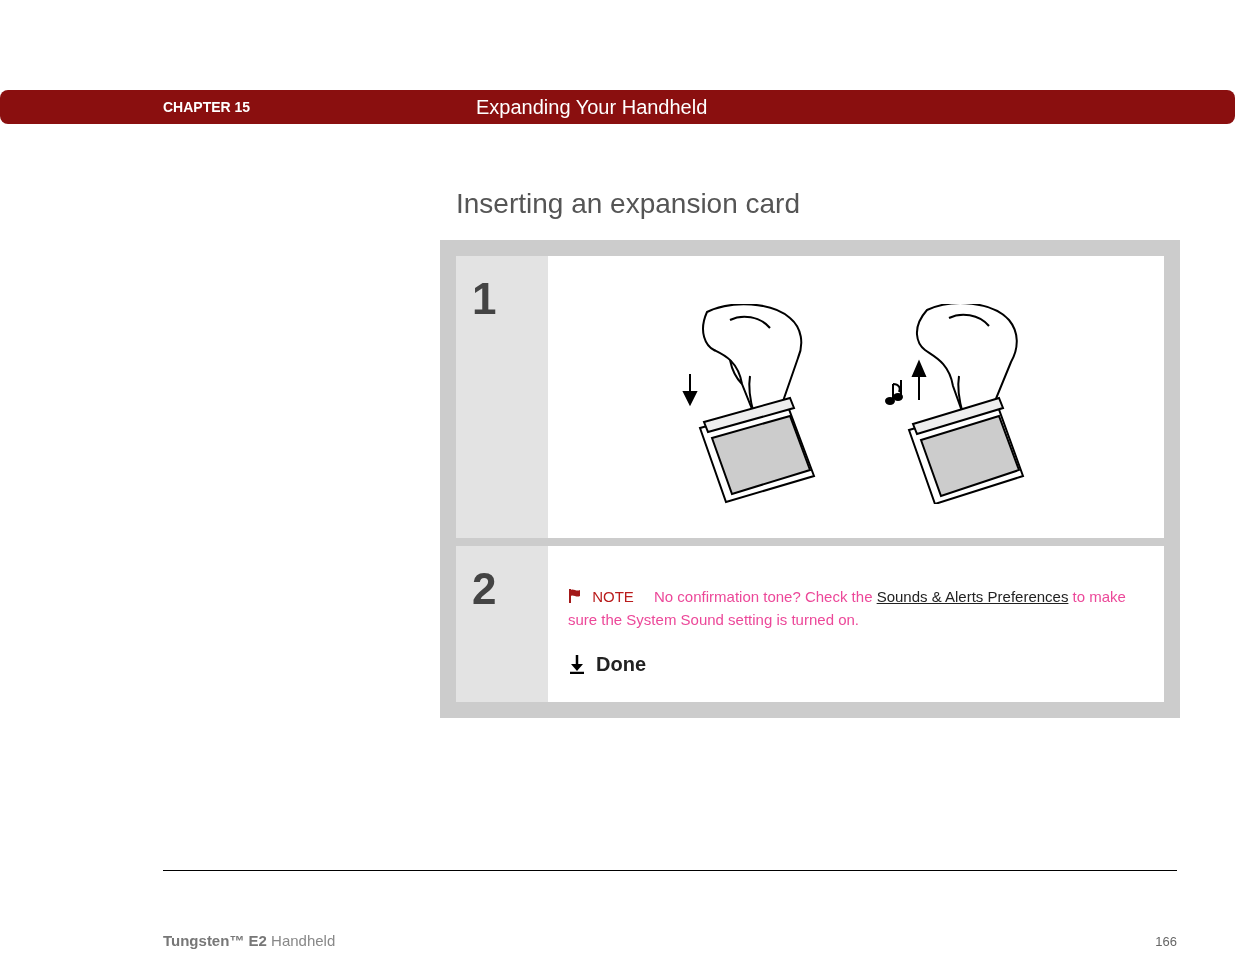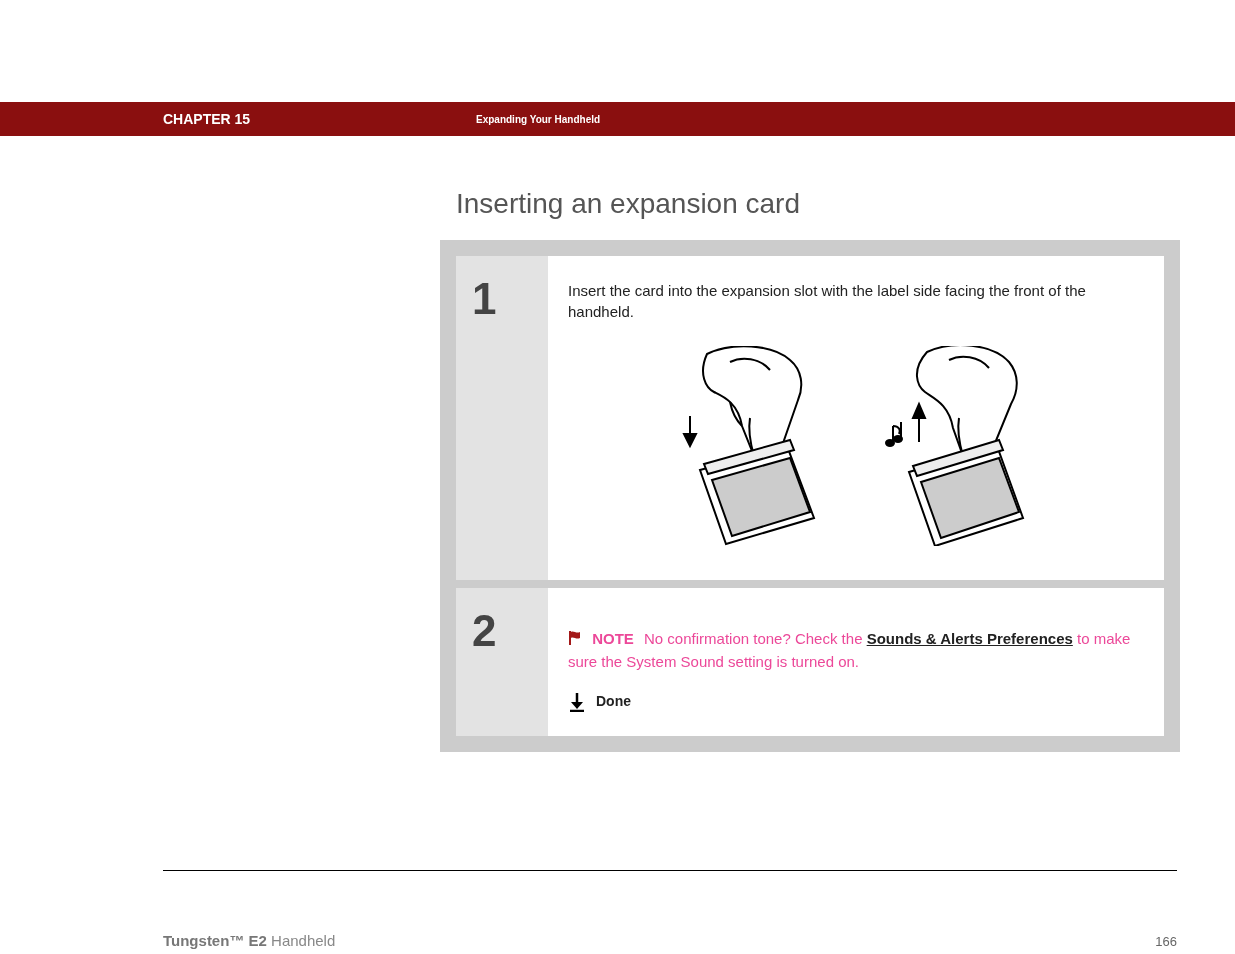--- a/index.html
+++ b/index.html
@@ -6,40 +6,41 @@
   body {
     font-family: Arial, Helvetica, sans-serif;
     background: #fff;
     width: 1235px;
     height: 954px;
     position: relative;
     color: #000;
   }
   .header-bar {
     position: absolute;
-    top: 102px;
+    top: 90px;
     left: 0;
     width: 100%;
     height: 34px;
     background: #8a0f0f;
     color: #fff;
     display: flex;
     align-items: center;
+    border-radius: 8px;
   }
   .header-bar .chapter {
     position: absolute;
     left: 163px;
     font-weight: bold;
     font-size: 14px;
   }
   .header-bar .title {
     position: absolute;
     left: 456px;
-    font-weight: bold;
-    font-size: 10px;
+    font-weight: normal;
+    font-size: 20px;
     padding-left: 20px;
   }
   .section-title {
     position: absolute;
     left: 456px;
     top: 188px;
     font-size: 28px;
     color: #555;
     font-weight: normal;
   }
@@ -82,39 +83,39 @@
   .illustration svg { display: block; }
   .note-row {
     margin-top: 16px;
   }
   .note-flag {
     display: inline-block;
     vertical-align: middle;
     margin-right: 4px;
   }
   .note-label {
-    color: #ec4899;
-    font-weight: bold;
-    margin-right: 6px;
+    color: #b91c1c;
+    font-weight: normal;
+    margin-right: 16px;
   }
   .note-text { color: #ec4899; }
   .link {
-    font-weight: bold;
+    font-weight: normal;
     text-decoration: underline;
     color: #222;
     cursor: pointer;
   }
   .done-row {
     margin-top: 20px;
     display: flex;
     align-items: center;
     gap: 10px;
   }
   .done-icon svg { display: block; }
-  .done-label { font-weight: bold; font-size: 14px; }
+  .done-label { font-weight: bold; font-size: 20px; }
   .footer-rule {
     position: absolute;
     left: 163px;
     right: 58px;
     top: 870px;
     border-top: 1px solid #000;
   }
   .footer {
     position: absolute;
     left: 163px;
@@ -137,21 +138,20 @@
   <div class="title">Expanding Your Handheld</div>
 </div>
 
 <h1 class="section-title">Inserting an expansion card</h1>
 
 <div class="steps-container">
 
   <div class="step">
     <div class="step-number">1</div>
     <div class="step-body">
-      <div>Insert the card into the expansion slot with the label side facing the front of the handheld.</div>
       <div class="illustration">
 
         <svg width="175" height="200" viewBox="0 0 175 200">
           <g stroke="#000" stroke-width="2" fill="none">
 
             <path d="M45 8 C70 -4 110 -2 128 14 C140 24 142 40 136 54 L120 100 L110 116 L92 110 L80 80 C76 56 60 50 52 46 C44 42 36 28 45 8 Z" fill="#fff"></path>
             <path d="M68 16 C80 10 98 12 108 24"></path>
             <path d="M92 110 C88 96 86 84 88 72"></path>
             <path d="M80 80 C74 74 70 66 68 56"></path>
 

